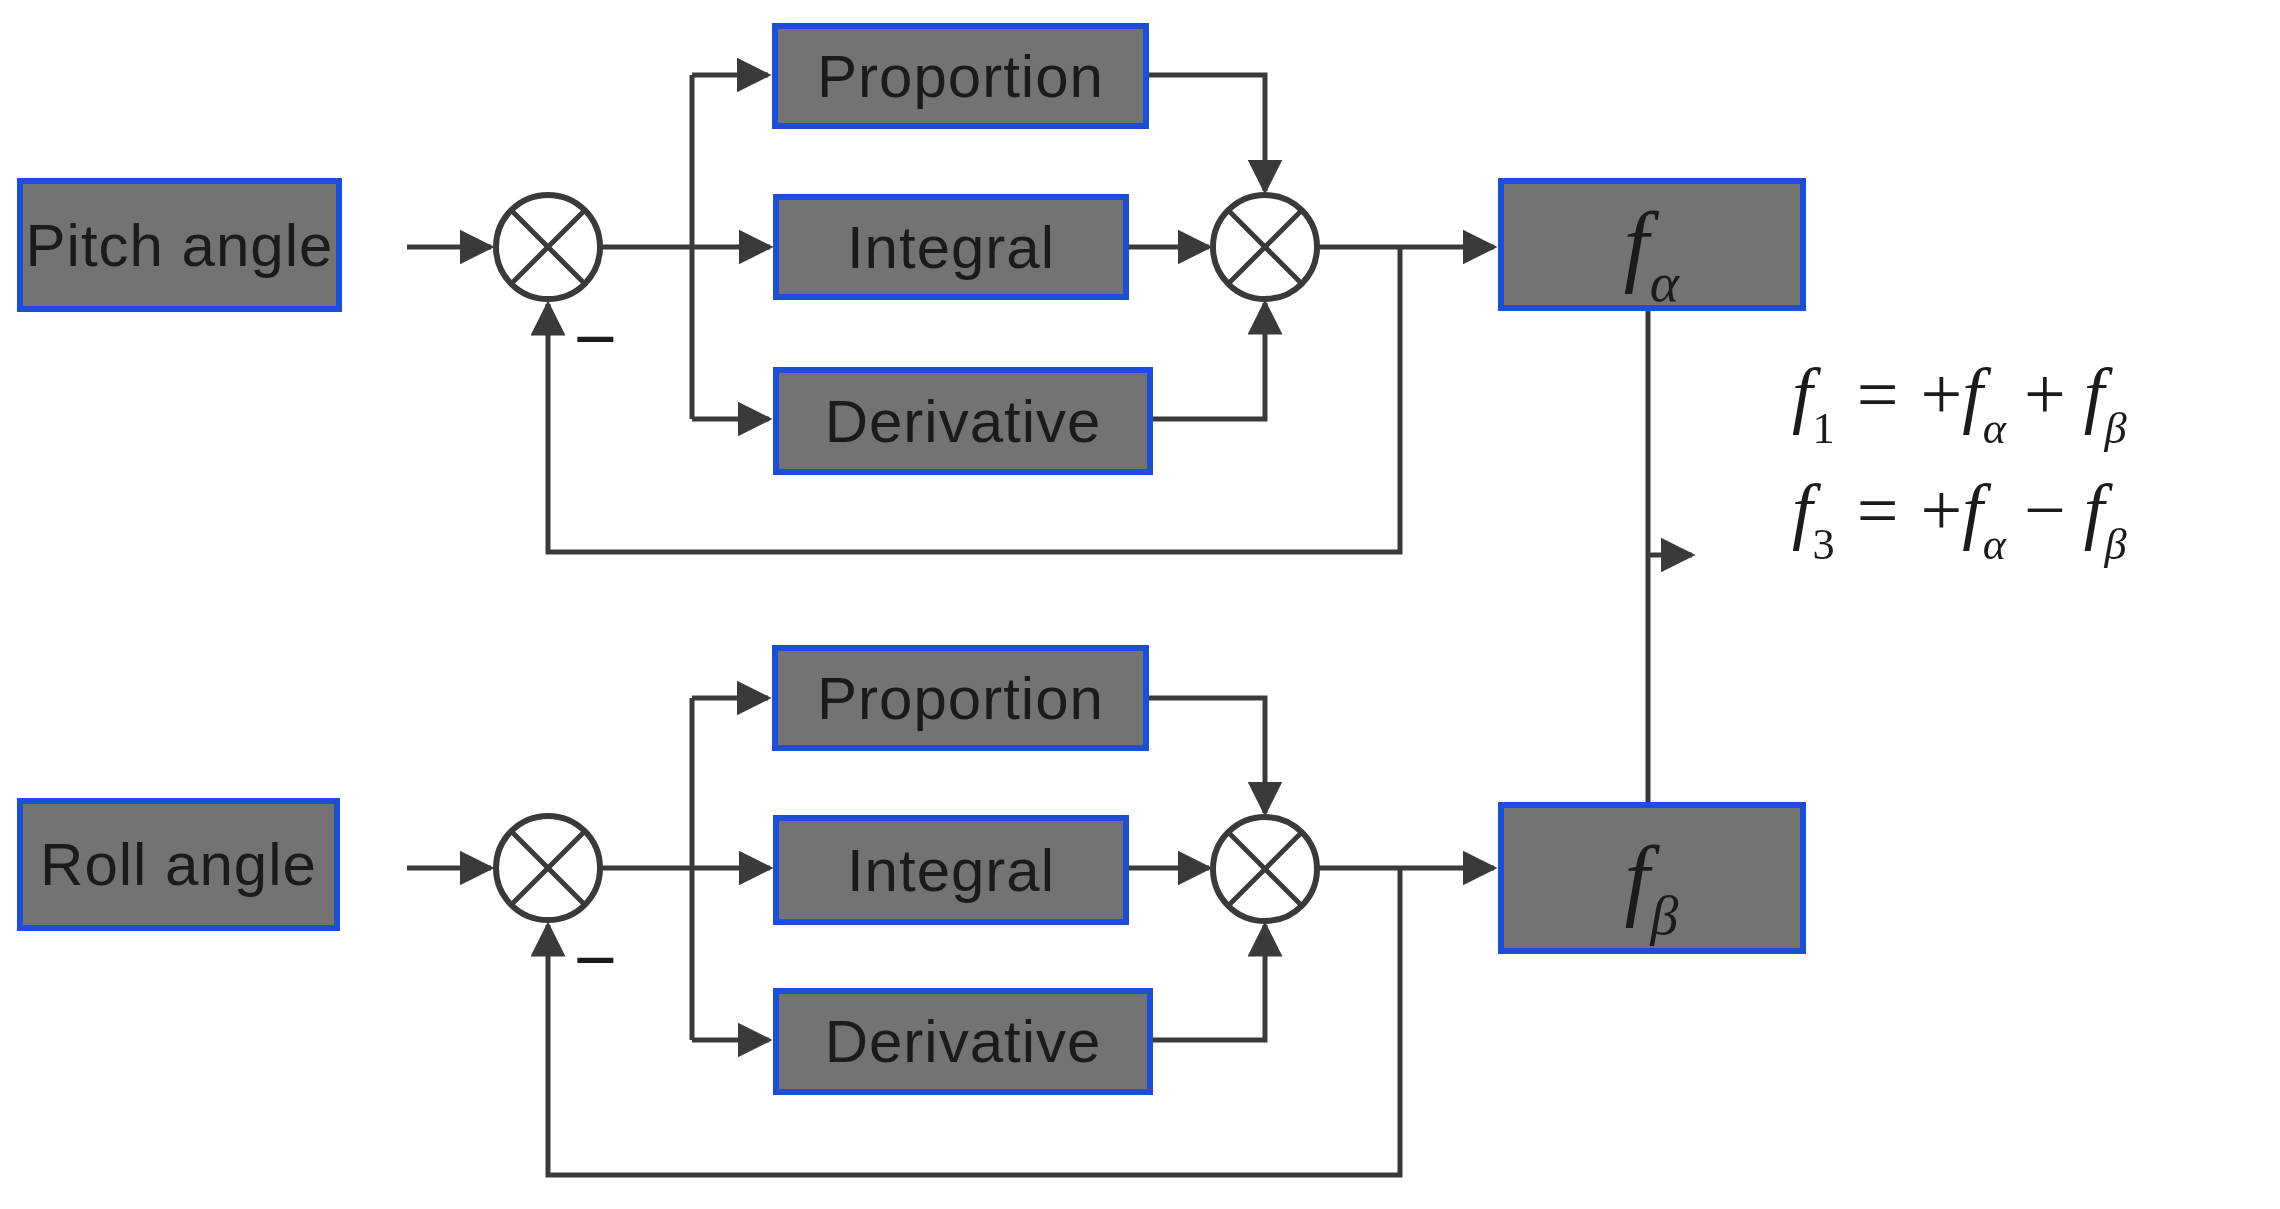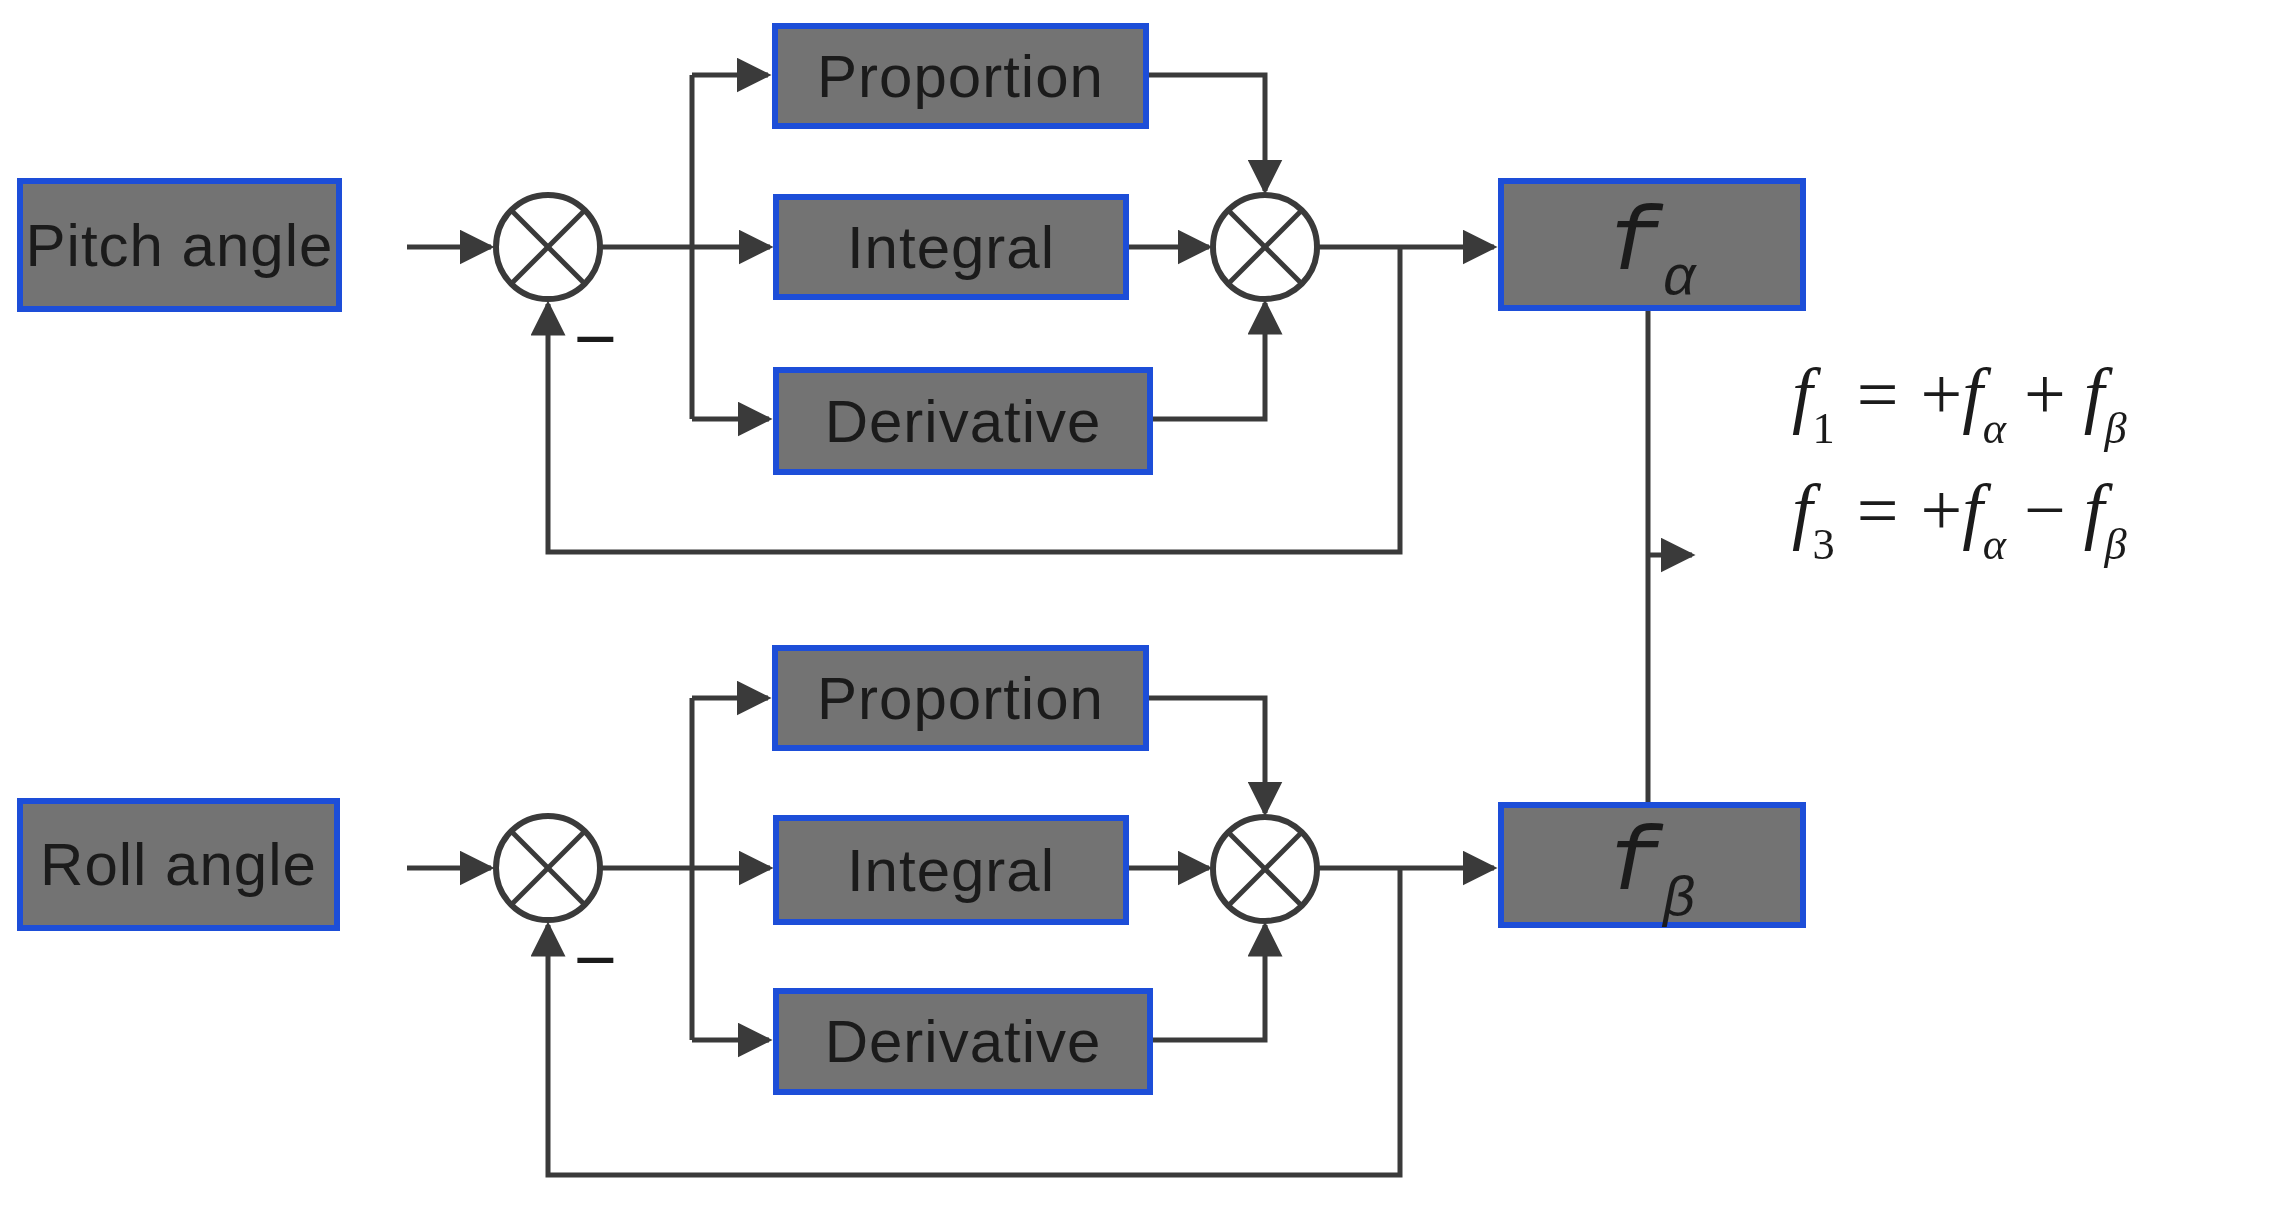--- a/index.html
+++ b/index.html
@@ -30,23 +30,23 @@
   
   .b-prop-t{left:772px;top:23px;width:377px;height:106px;}
   .b-int-t{left:773px;top:194px;width:356px;height:106px;}
   .b-der-t{left:773px;top:367px;width:380px;height:108px;}
   
   .b-prop-b{left:772px;top:645px;width:377px;height:106px;}
   .b-int-b{left:773px;top:815px;width:356px;height:110px;}
   .b-der-b{left:773px;top:988px;width:380px;height:107px;}
   
   .b-fa{left:1498px;top:178px;width:308px;height:133px;}
-  .b-fb{left:1498px;top:802px;width:308px;height:126px;}
+  .b-fb{left:1498px;top:802px;width:308px;height:152px;}
   .mathbox{
-    font-family:Liberation Mono, monospace;
+    font-family:Liberation Serif, serif;
     font-style:italic;
     font-size:90px;
   }
   .mathbox sub{
     font-size:0.62em;
     font-style:italic;
     position:relative;
     top:0.12em;
     line-height:0;
   }

